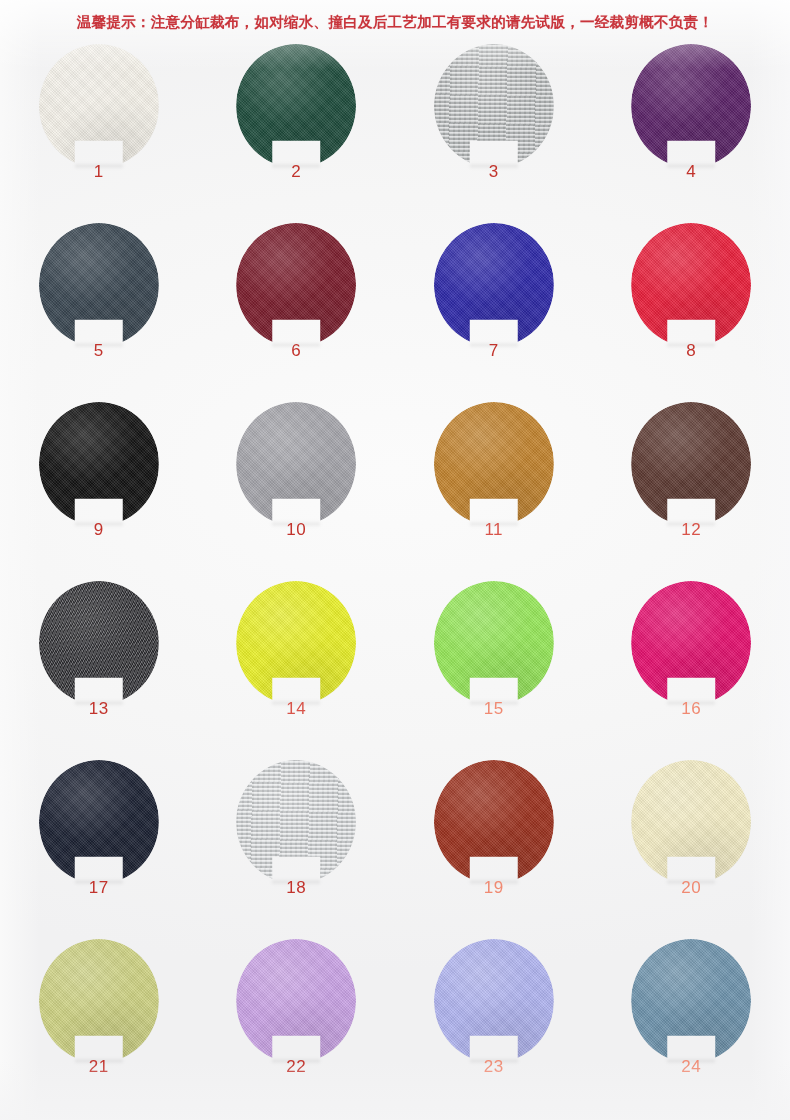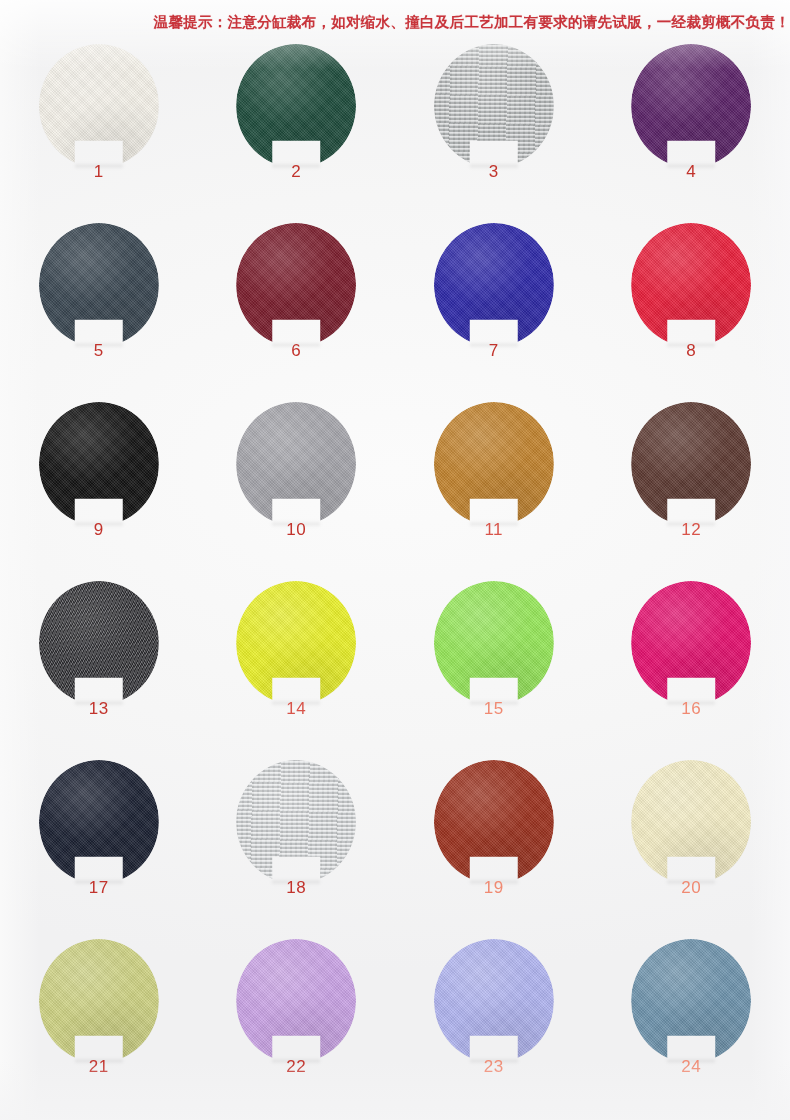--- a/index.html
+++ b/index.html
@@ -29,21 +29,21 @@
     pointer-events: none;
     z-index: 3;
   }
 
   
   .notice {
     position: absolute;
     top: 13px;
     left: 0;
     width: 790px;
-    text-align: right;
+    text-align: center;
     font-family: "DejaVu Serif", "Liberation Serif", serif;
     font-size: 14.5px;
     font-weight: 700;
     letter-spacing: 0.3px;
     color: #c8343b;
     white-space: nowrap;
     z-index: 4;
     text-shadow: 0 0 1px rgba(200,52,59,0.25);
   }
 

